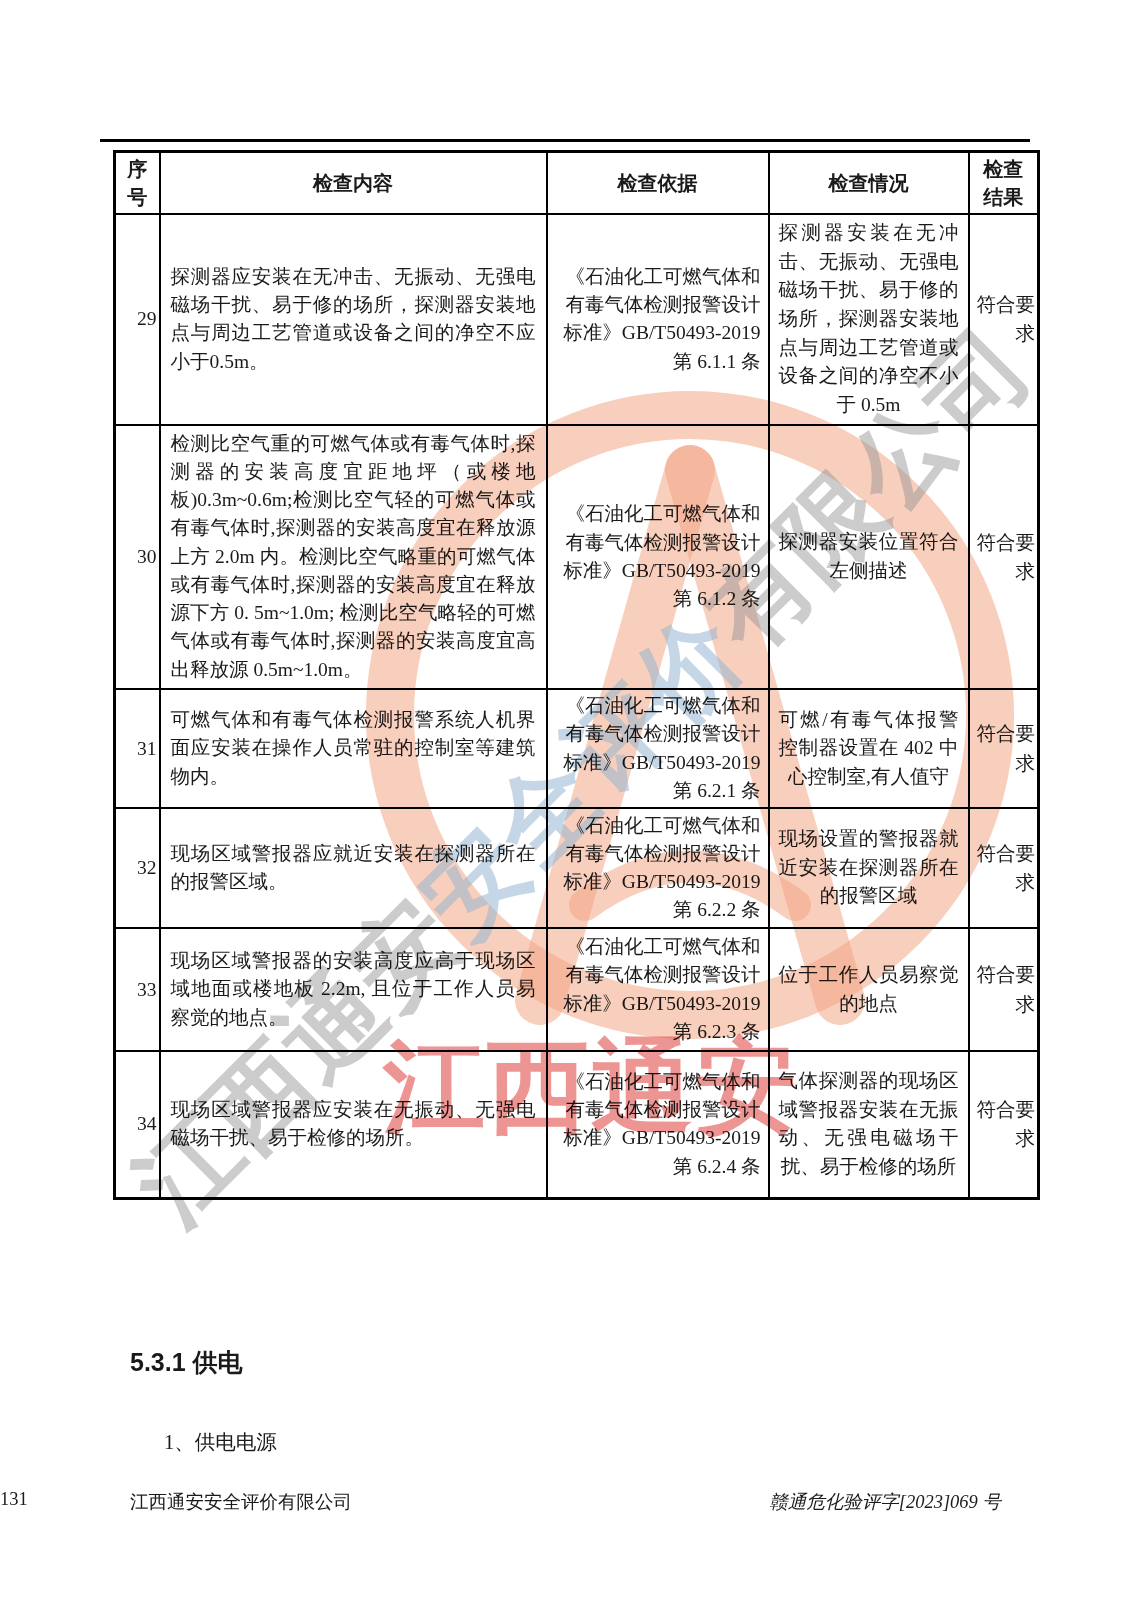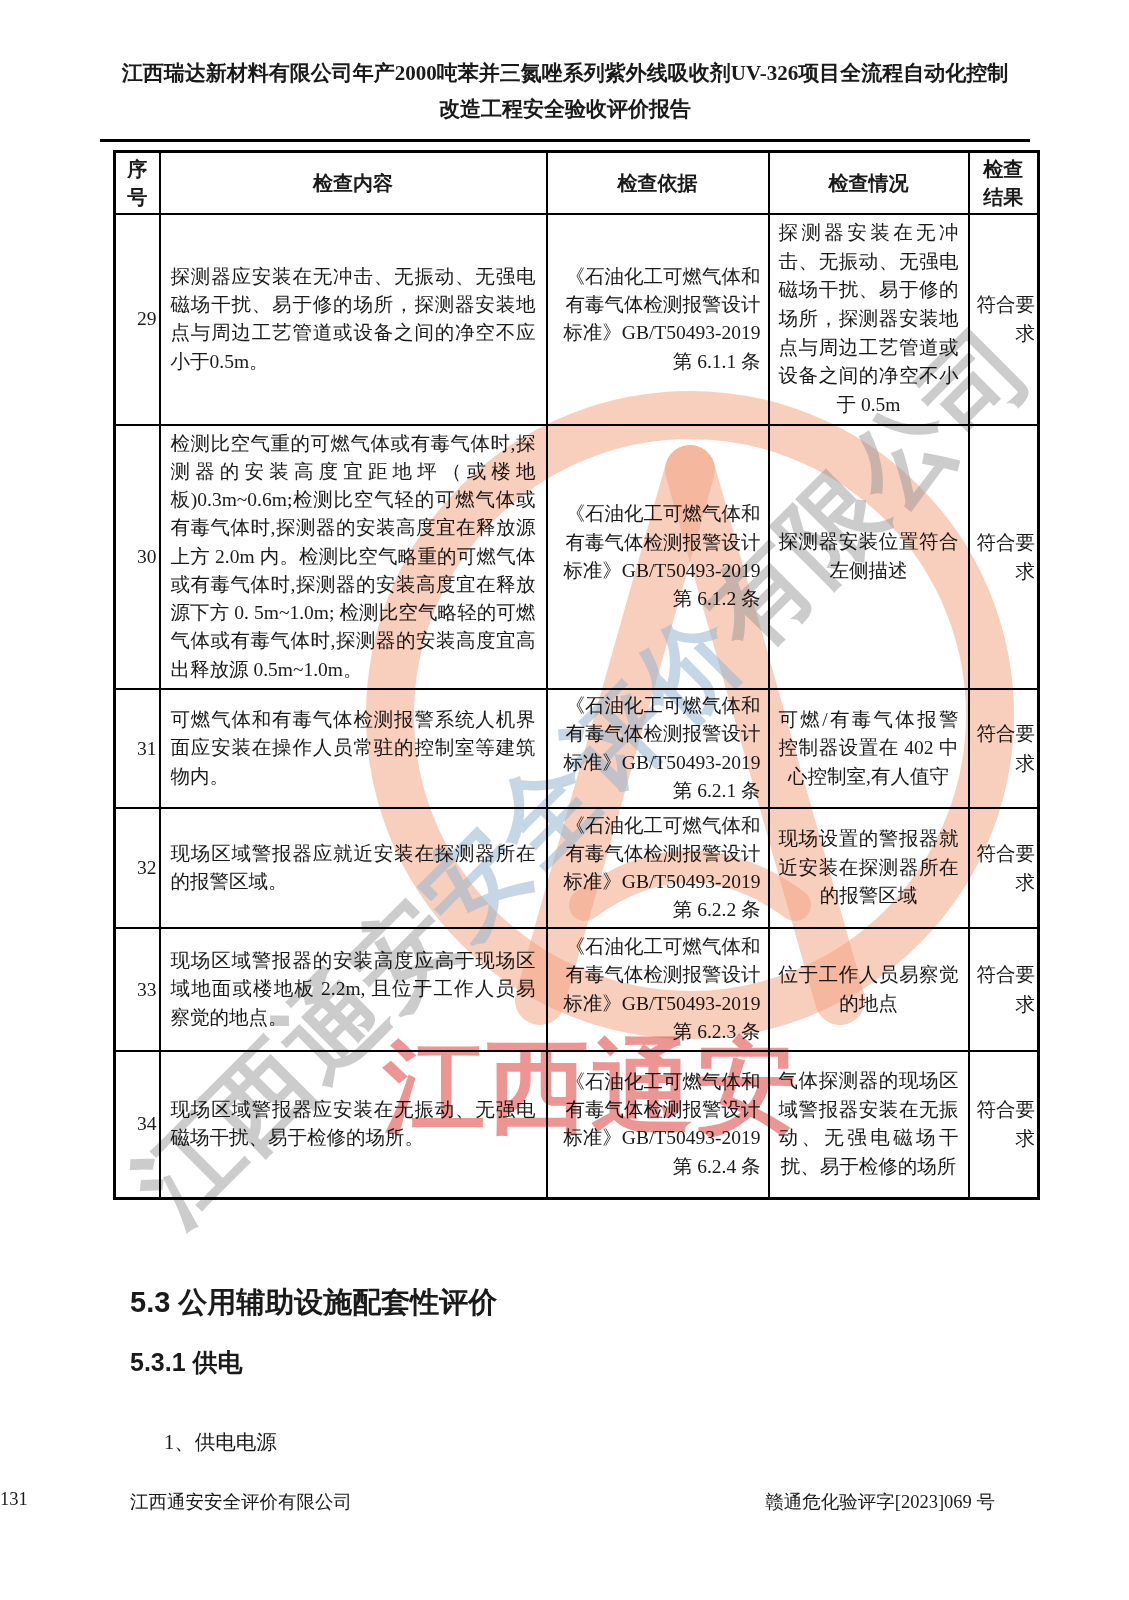--- a/index.html
+++ b/index.html
@@ -68,21 +68,21 @@
     font-weight:bold; font-size:25px;
   }
   .list-item {
     position:absolute; left:164px; top:1428px; font-size:20.5px;
   }
 
   
   .footer { position:absolute; top:1489px; left:0; width:100%; font-size:18.5px; }
   .footer-left  { position:absolute; left:130px; top:0; }
   .footer-center{ position:absolute; left:0; top:0; width:100%; }
-  .footer-right { position:absolute; right:134px; top:0; }
+  .footer-right { position:absolute; right:128px; top:0;font-style:italic; }
 
   
   .watermark-layer {
     position:absolute; inset:0; pointer-events:none;
     mix-blend-mode:multiply; z-index:5;
   }
   .wm-logo { position:absolute; left:0; top:0; }
   .wm-diagonal {
     position:absolute; left:118px; top:1168px;
     transform:rotate(-45deg); transform-origin:0 0;
@@ -97,24 +97,20 @@
     font-size:102px; font-weight:bold; line-height:1;
     font-family:"Liberation Sans","DejaVu Sans",sans-serif;
     color:rgba(222,62,58,0.55); letter-spacing:2px; white-space:nowrap;
   }
 </style>
 </head>
 <body>
 
 <div class="page">
 
-  <div class="doc-header">
-    <span>江西瑞达新材料有限公司年产2000吨苯并三氮唑系列紫外线吸收剂UV-326项目全流程自动化控制</span><br>
-    <span>改造工程安全验收评价报告</span>
-  </div>
   <div class="header-rule"></div>
 
   <table class="check-table">
     <colgroup>
       <col style="width:45px">
         <col style="width:387px">
         <col style="width:222px">
         <col style="width:200px">
         <col style="width:70px">
     </colgroup>
@@ -167,21 +163,20 @@
       <td class="c-no">34</td>
       <td class="c-content">现场区域警报器应安装在无振动、无强电磁场干扰、易于检修的场所。</td>
       <td class="c-basis">《石油化工可燃气体和有毒气体检测报警设计标准》GB/T50493-2019 第 6.2.4 条</td>
       <td class="c-situation">气体探测器的现场区域警报器安装在无振动、无强电磁场干扰、易于检修的场所</td>
       <td class="c-result">符合要求</td>
     </tr>
   </tbody>
     </table>
 
 
-  <div class="h2-heading">5.3 公用辅助设施配套性评价</div>
   <div class="h3-heading">5.3.1 供电</div>
   <div class="list-item">1、供电电源</div>
 
   <div class="footer">
     <span class="footer-left">江西通安安全评价有限公司</span>
     <span class="footer-center">131</span>
     <span class="footer-right">赣通危化验评字[2023]069 号</span>
   </div>
 
   <div class="watermark-layer">

